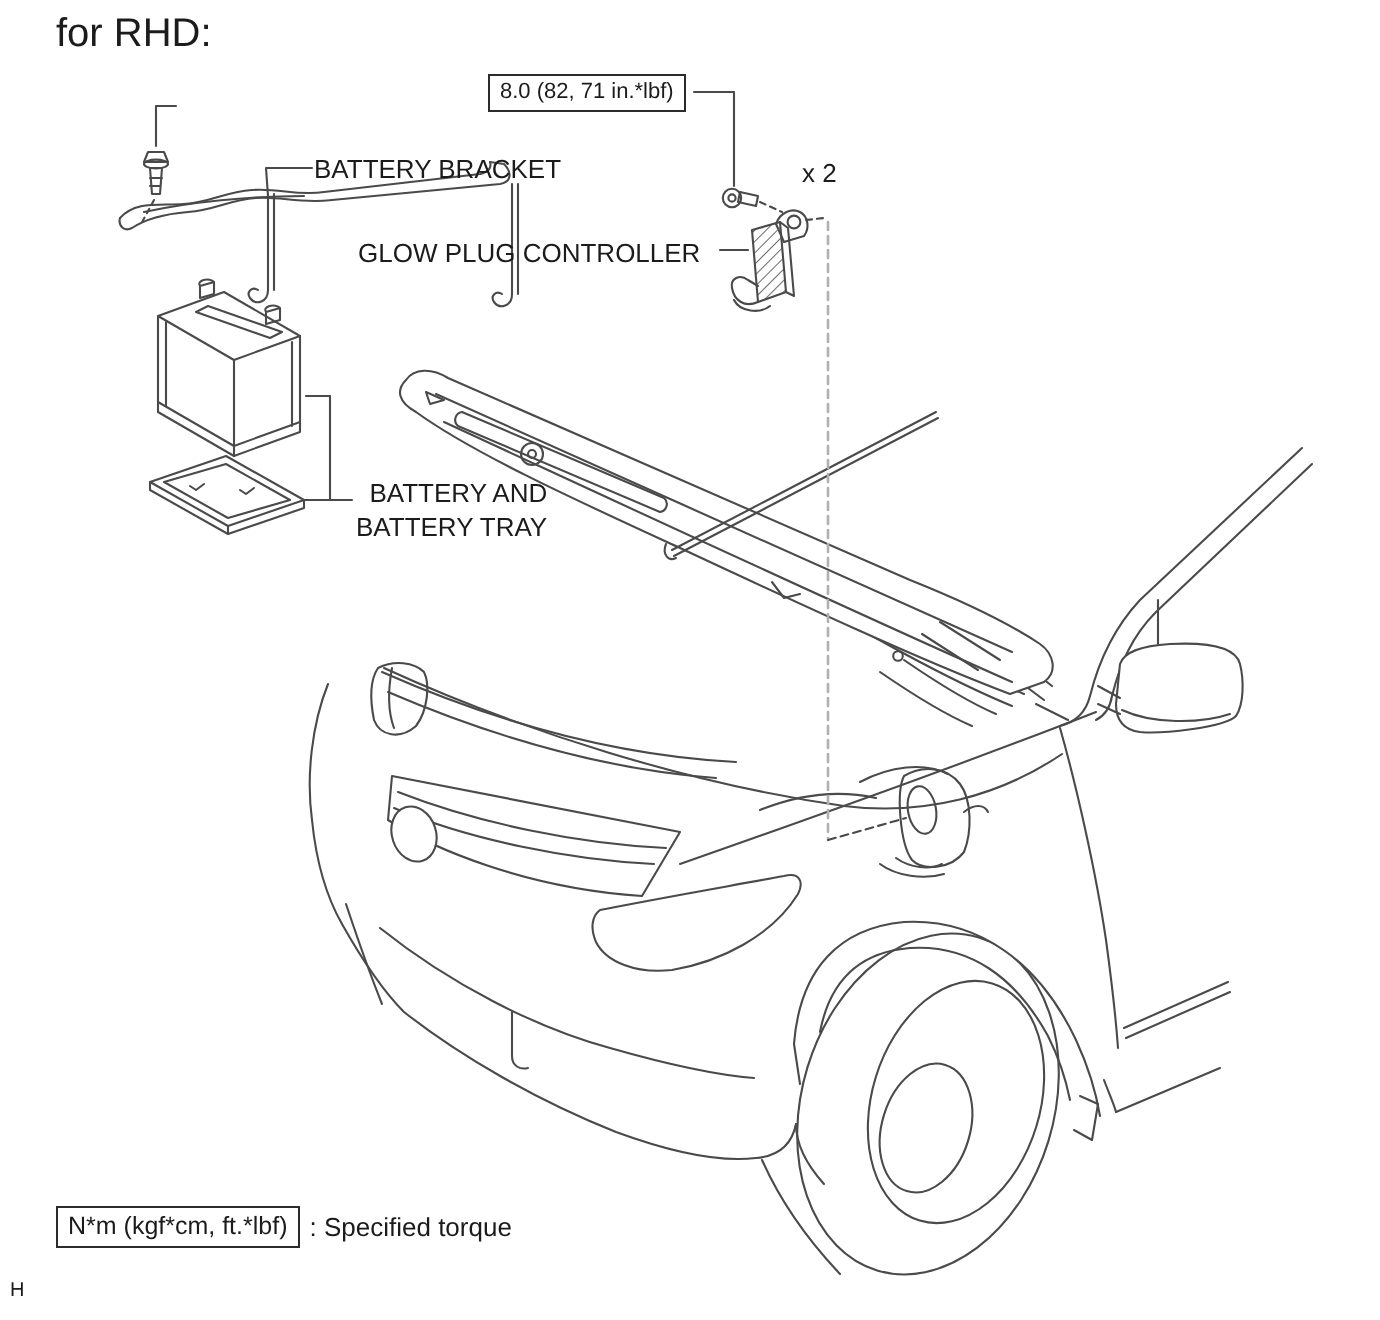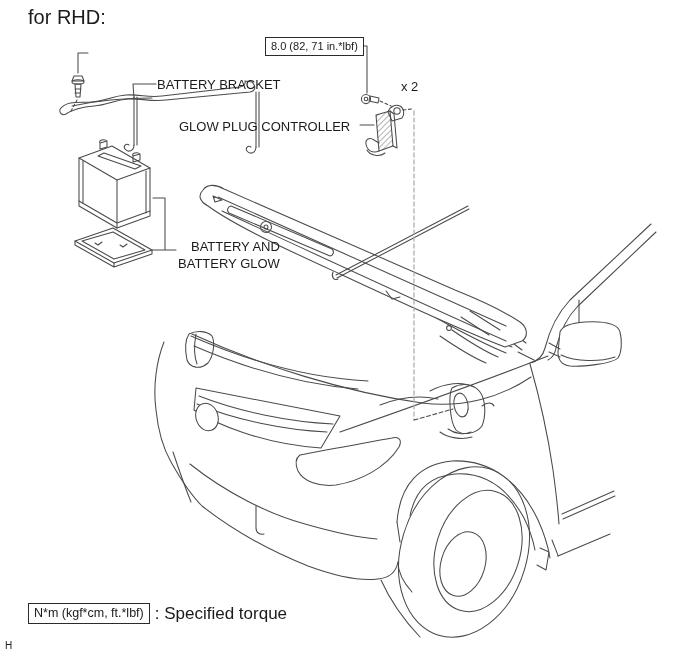--- a/index.html
+++ b/index.html
@@ -5,21 +5,21 @@
   html,body{margin:0;padding:0;background:#fff;}
   #page{position:relative;width:690px;height:660px;background:#ffffff;overflow:hidden;
         font-family:"Liberation Sans",sans-serif;color:#1b1b1b;}
   svg{position:absolute;left:0;top:0;}
   .lbl{position:absolute;font-size:13px;line-height:16px;color:#1b1b1b;white-space:nowrap;}
   .variant{position:absolute;left:28px;top:6px;font-size:20px;color:#1b1b1b;}
   .tq{position:absolute;border:1.6px solid #2b2b2b;background:#fff;font-size:11px;
       line-height:13px;padding:2px 5px;white-space:nowrap;color:#1b1b1b;}
   .legend{position:absolute;left:28px;top:603px;display:flex;align-items:center;gap:5px;justify-content:space-between;}
   .legend .box{border:1.6px solid #2b2b2b;padding:2px 5px;font-size:12.5px;line-height:15px;white-space:nowrap;}
-  .legend .desc{font-size:17px;white-space:nowrap;}
+  .legend .desc{font-size:13px;white-space:nowrap;}
   .marker{position:absolute;left:5px;top:640px;font-size:10px;}
   .two-line{line-height:17px;}
 </style>
 </head>
 <body>
 
 <div id="page">
 
 <svg width="690" height="660" viewBox="0 0 690 660">
   <defs>
@@ -179,31 +179,31 @@
       <path d="M347,46 L367,46 L367,93"></path>
       <path d="M360,125 L374,125"></path>
       <path d="M153,198 L165,198 L165,250 M152,250 L176,250"></path>
     </g>
   </g>
 </svg>
 
 <div class="variant">for RHD:</div>
 
 
-<div class="tq" style="left:265px;top:37px;">8.0 (82, 71 in.*lbf)</div>
+<div class="tq" style="left:244px;top:37px;">8.0 (82, 71 in.*lbf)</div>
 
 <div class="lbl" style="left:368px;top:79px;padding-left:33px;">x 2</div>
 
 <div class="lbl" style="left:157px;top:77px;">BATTERY BRACKET</div>
 
 <div class="lbl" style="left:179px;top:119px;">GLOW PLUG CONTROLLER</div>
 
 <div class="lbl two-line" style="left:178px;top:238px;text-align:right;">
   <span>BATTERY AND</span><br>
-  <span>BATTERY GLOW</span>
+  <span>BATTERY TRAY</span>
 </div>
 
 <div class="legend">
   <span class="box">N*m (kgf*cm, ft.*lbf)</span>
   <span class="desc">: Specified torque</span>
 </div>
 
 <div class="marker">H</div>
 
 </div>

